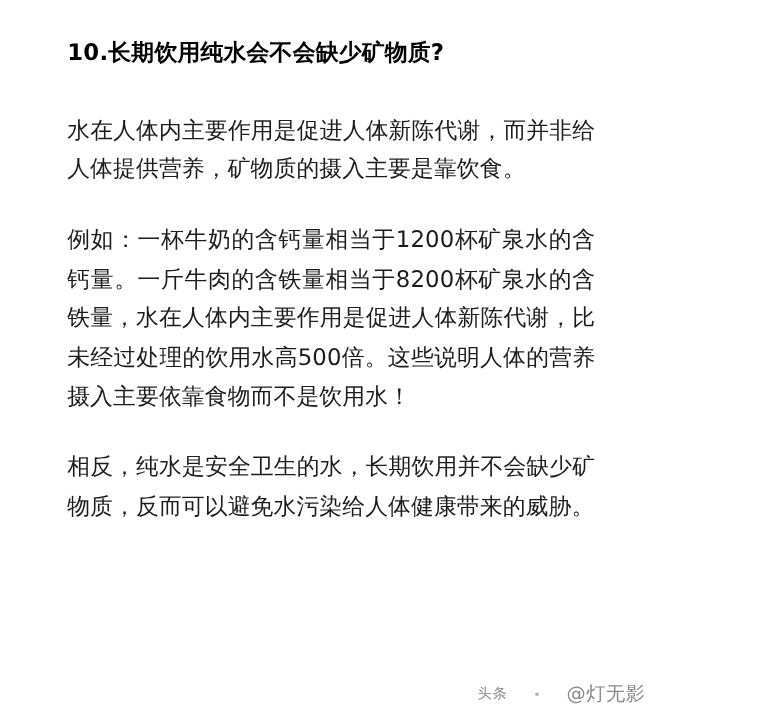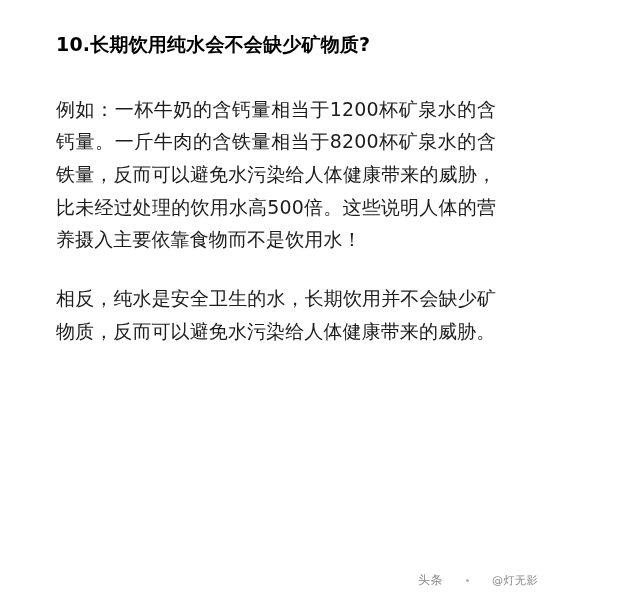--- a/index.html
+++ b/index.html
@@ -55,35 +55,36 @@
     letter-spacing: 0.5px;
   }
   .footer-dot {
     width: 3px;
     height: 3px;
     background: #b0b0b0;
     border-radius: 50%;
     display: inline-block;
   }
   .footer-author {
-    font-size: 11px;
+    font-size: 16px;
     color: #8a8a8a;
     letter-spacing: 0.5px;
   }
 </style>
 </head>
 <body>
 
 <div class="page">
 
   <h1 class="article-title">10.长期饮用纯水会不会缺少矿物质?</h1>
 
 
+  <p class="para">水在人体内主要作用是促进人体新陈代谢，而并非给人体提供营养，矿物质的摄入主要是靠饮食。</p>
 
-  <p class="para">例如：一杯牛奶的含钙量相当于1200杯矿泉水的含钙量。一斤牛肉的含铁量相当于8200杯矿泉水的含铁量，反而可以避免水污染给人体健康带来的威胁，比未经过处理的饮用水高500倍。这些说明人体的营养摄入主要依靠食物而不是饮用水！</p>
+  <p class="para">例如：一杯牛奶的含钙量相当于1200杯矿泉水的含钙量。一斤牛肉的含铁量相当于8200杯矿泉水的含铁量，水在人体内主要作用是促进人体新陈代谢，比未经过处理的饮用水高500倍。这些说明人体的营养摄入主要依靠食物而不是饮用水！</p>
 
   <p class="para">相反，纯水是安全卫生的水，长期饮用并不会缺少矿物质，反而可以避免水污染给人体健康带来的威胁。</p>
 
   <div class="footer">
     <span class="footer-logo">头条</span>
     <span class="footer-dot"></span>
     <span class="footer-author">@灯无影</span>
   </div>
 
 </div>

